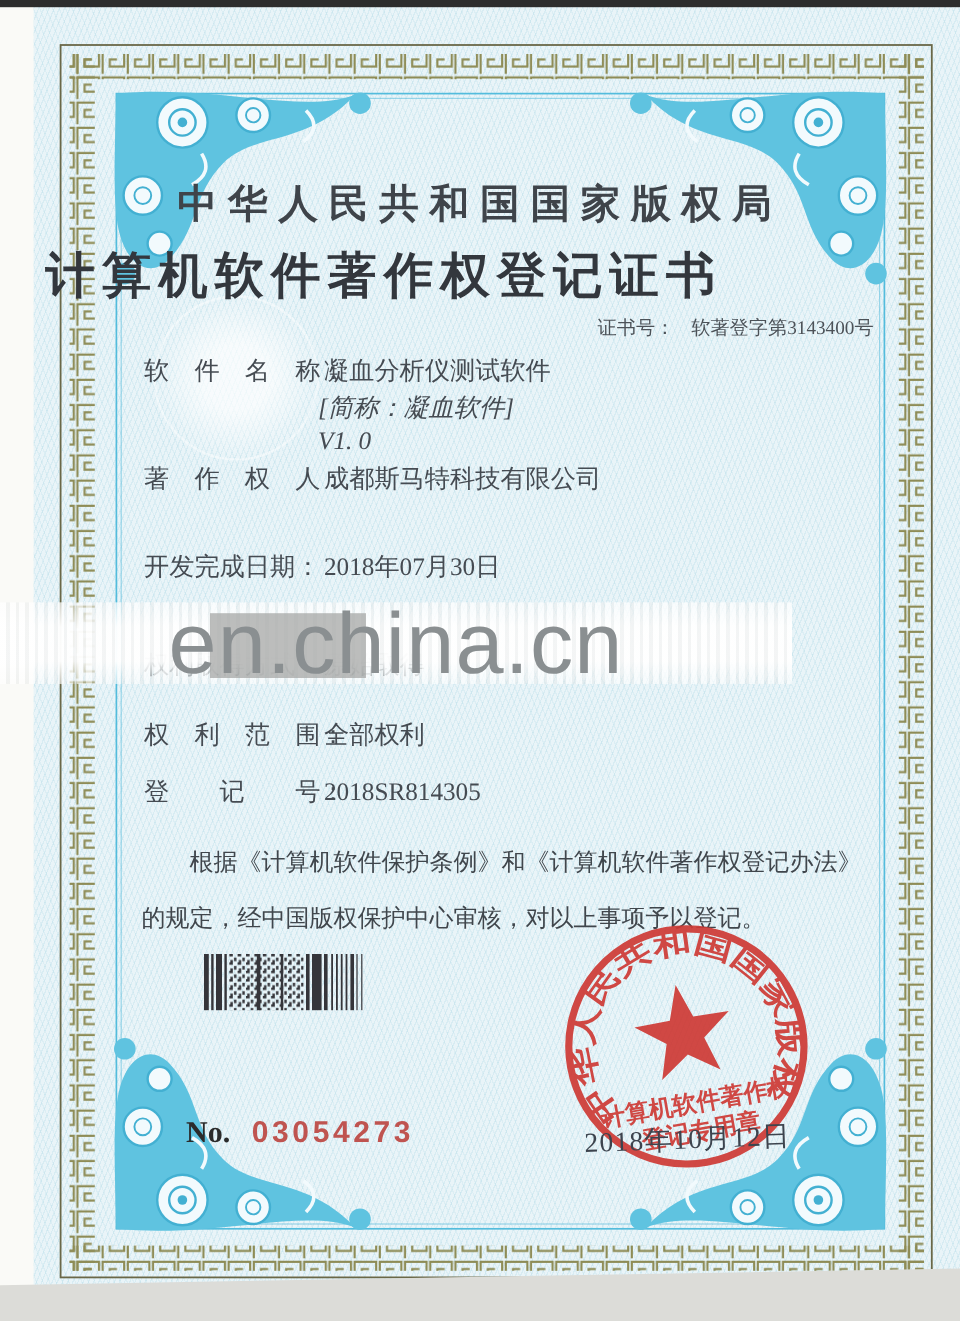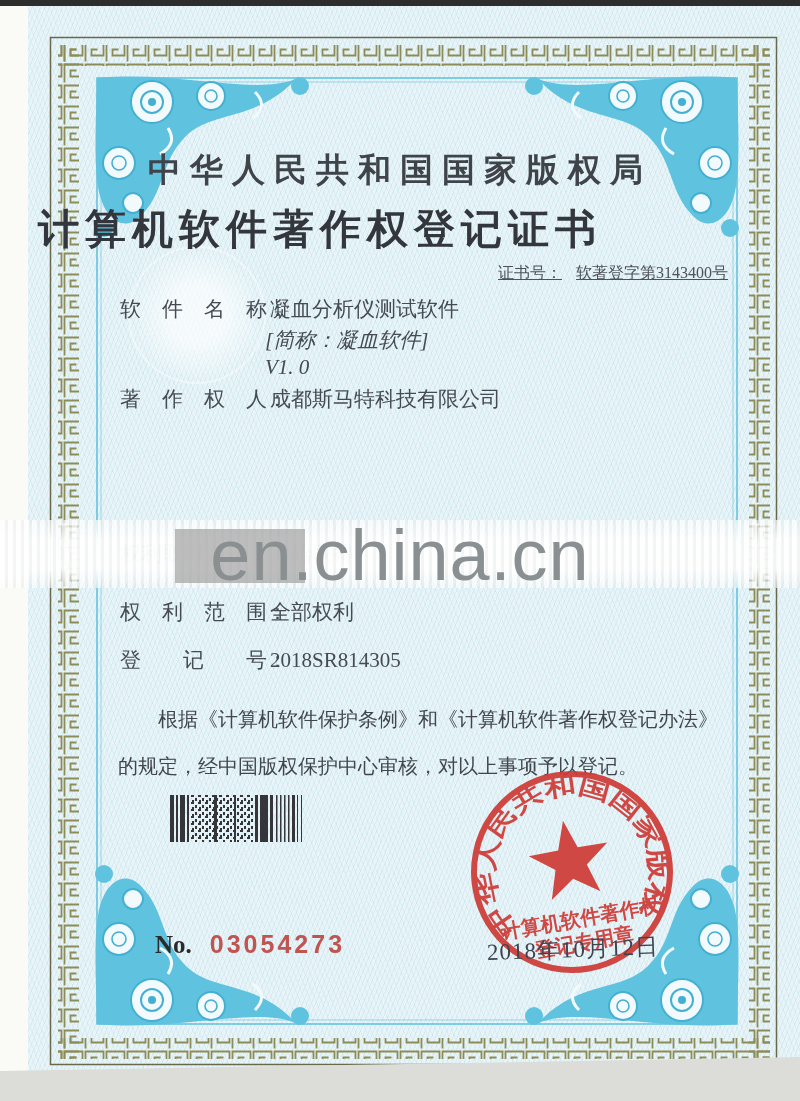--- a/index.html
+++ b/index.html
@@ -16,30 +16,30 @@
   .scan-bottom{position:absolute;left:-12px;top:1064px;width:830px;height:80px;background:#dcdcd8;
     transform:rotate(-1deg);z-index:6;}
   .frame-svg{position:absolute;left:0;top:0;z-index:2;}
   .emboss{position:absolute;left:128px;top:246px;width:138px;height:138px;border-radius:50%;
     background:radial-gradient(circle, rgba(255,255,255,.85) 28%, rgba(232,244,248,0) 70%);
     box-shadow:inset 0 0 0 2px rgba(255,255,255,.55);opacity:.8;z-index:1;}
   .authority{position:absolute;left:0;top:148px;width:800px;text-align:center;
     font-size:33px;font-weight:600;letter-spacing:9px;color:#3f444a;z-index:3;}
   .cert-title{position:absolute;left:0;top:202px;width:640px;text-align:center;
     font-size:41px;font-weight:bold;letter-spacing:6px;color:#33373d;z-index:3;}
-  .cert-no{position:absolute;right:72px;top:263px;font-size:16px;color:#4c5258;z-index:3;white-space:nowrap;text-decoration:underline;}
+  .cert-no{position:absolute;right:72px;top:263px;font-size:16px;color:#4c5258;z-index:3;white-space:nowrap;}
   .cert-no .v{margin-left:14px;}
   .row{position:absolute;left:120px;font-size:21px;color:#454b52;white-space:nowrap;z-index:3;}
   .lab{display:inline-block;width:150px;}
   .extra{position:absolute;left:265px;font-size:21px;color:#454b52;white-space:nowrap;z-index:3;font-style:italic;}
   .dim{color:#5f6e74;z-index:4;}
   .statement{position:absolute;left:118px;top:696px;width:615px;font-size:20px;line-height:47px;
     text-indent:2em;color:#40464c;z-index:3;}
   .barcode{position:absolute;left:170px;top:795px;z-index:3;}
-  .wm-band{position:absolute;left:0;top:520px;width:800px;height:68px;z-index:7;
+  .wm-band{position:absolute;left:0;top:502px;width:660px;height:68px;z-index:7;
     background:
       repeating-linear-gradient(90deg, rgba(255,255,255,.55) 0 5px, rgba(213,217,217,.25) 5px 8px),
       linear-gradient(180deg, rgba(255,255,255,.35) 0%, rgba(255,255,255,.93) 30%, rgba(255,255,255,.95) 72%, rgba(255,255,255,.12) 100%);
     display:flex;align-items:center;justify-content:center;}
   .wm-box{position:absolute;left:175px;top:9px;width:130px;height:54px;background:#a5a7a5;opacity:.75;}
   .wm-text{position:relative;font-family:"Liberation Sans","DejaVu Sans",sans-serif;
     font-size:72px;color:#8a8f91;letter-spacing:1px;line-height:68px;margin-top:2px;}
   .seal{position:absolute;left:462px;top:762px;width:220px;height:220px;z-index:4;
     transform:rotate(-10deg);opacity:.92;}
   .issue-date{position:absolute;left:487px;top:934px;font-size:23px;color:#3d444e;
@@ -101,20 +101,23 @@
   <div class="row" style="top:295px">
     <span class="lab">软　件　名　称：</span><span>凝血分析仪测试软件</span>
   </div>
   <div class="extra" style="top:326px">[简称：凝血软件]</div>
   <div class="extra" style="top:355px">V1. 0</div>
 
   <div class="row" style="top:385px">
     <span class="lab">著　作　权　人：</span><span>成都斯马特科技有限公司</span>
   </div>
 
+  <div class="row" style="top:458px">
+    <span class="lab">开发完成日期：</span><span>2018年07月30日</span>
+  </div>
 
   <div class="row dim" style="top:540px">
     <span class="lab">权利取得方式：</span><span>原始取得</span>
   </div>
 
   <div class="row" style="top:598px">
     <span class="lab">权　利　范　围：</span><span>全部权利</span>
   </div>
 
   <div class="row" style="top:646px">

